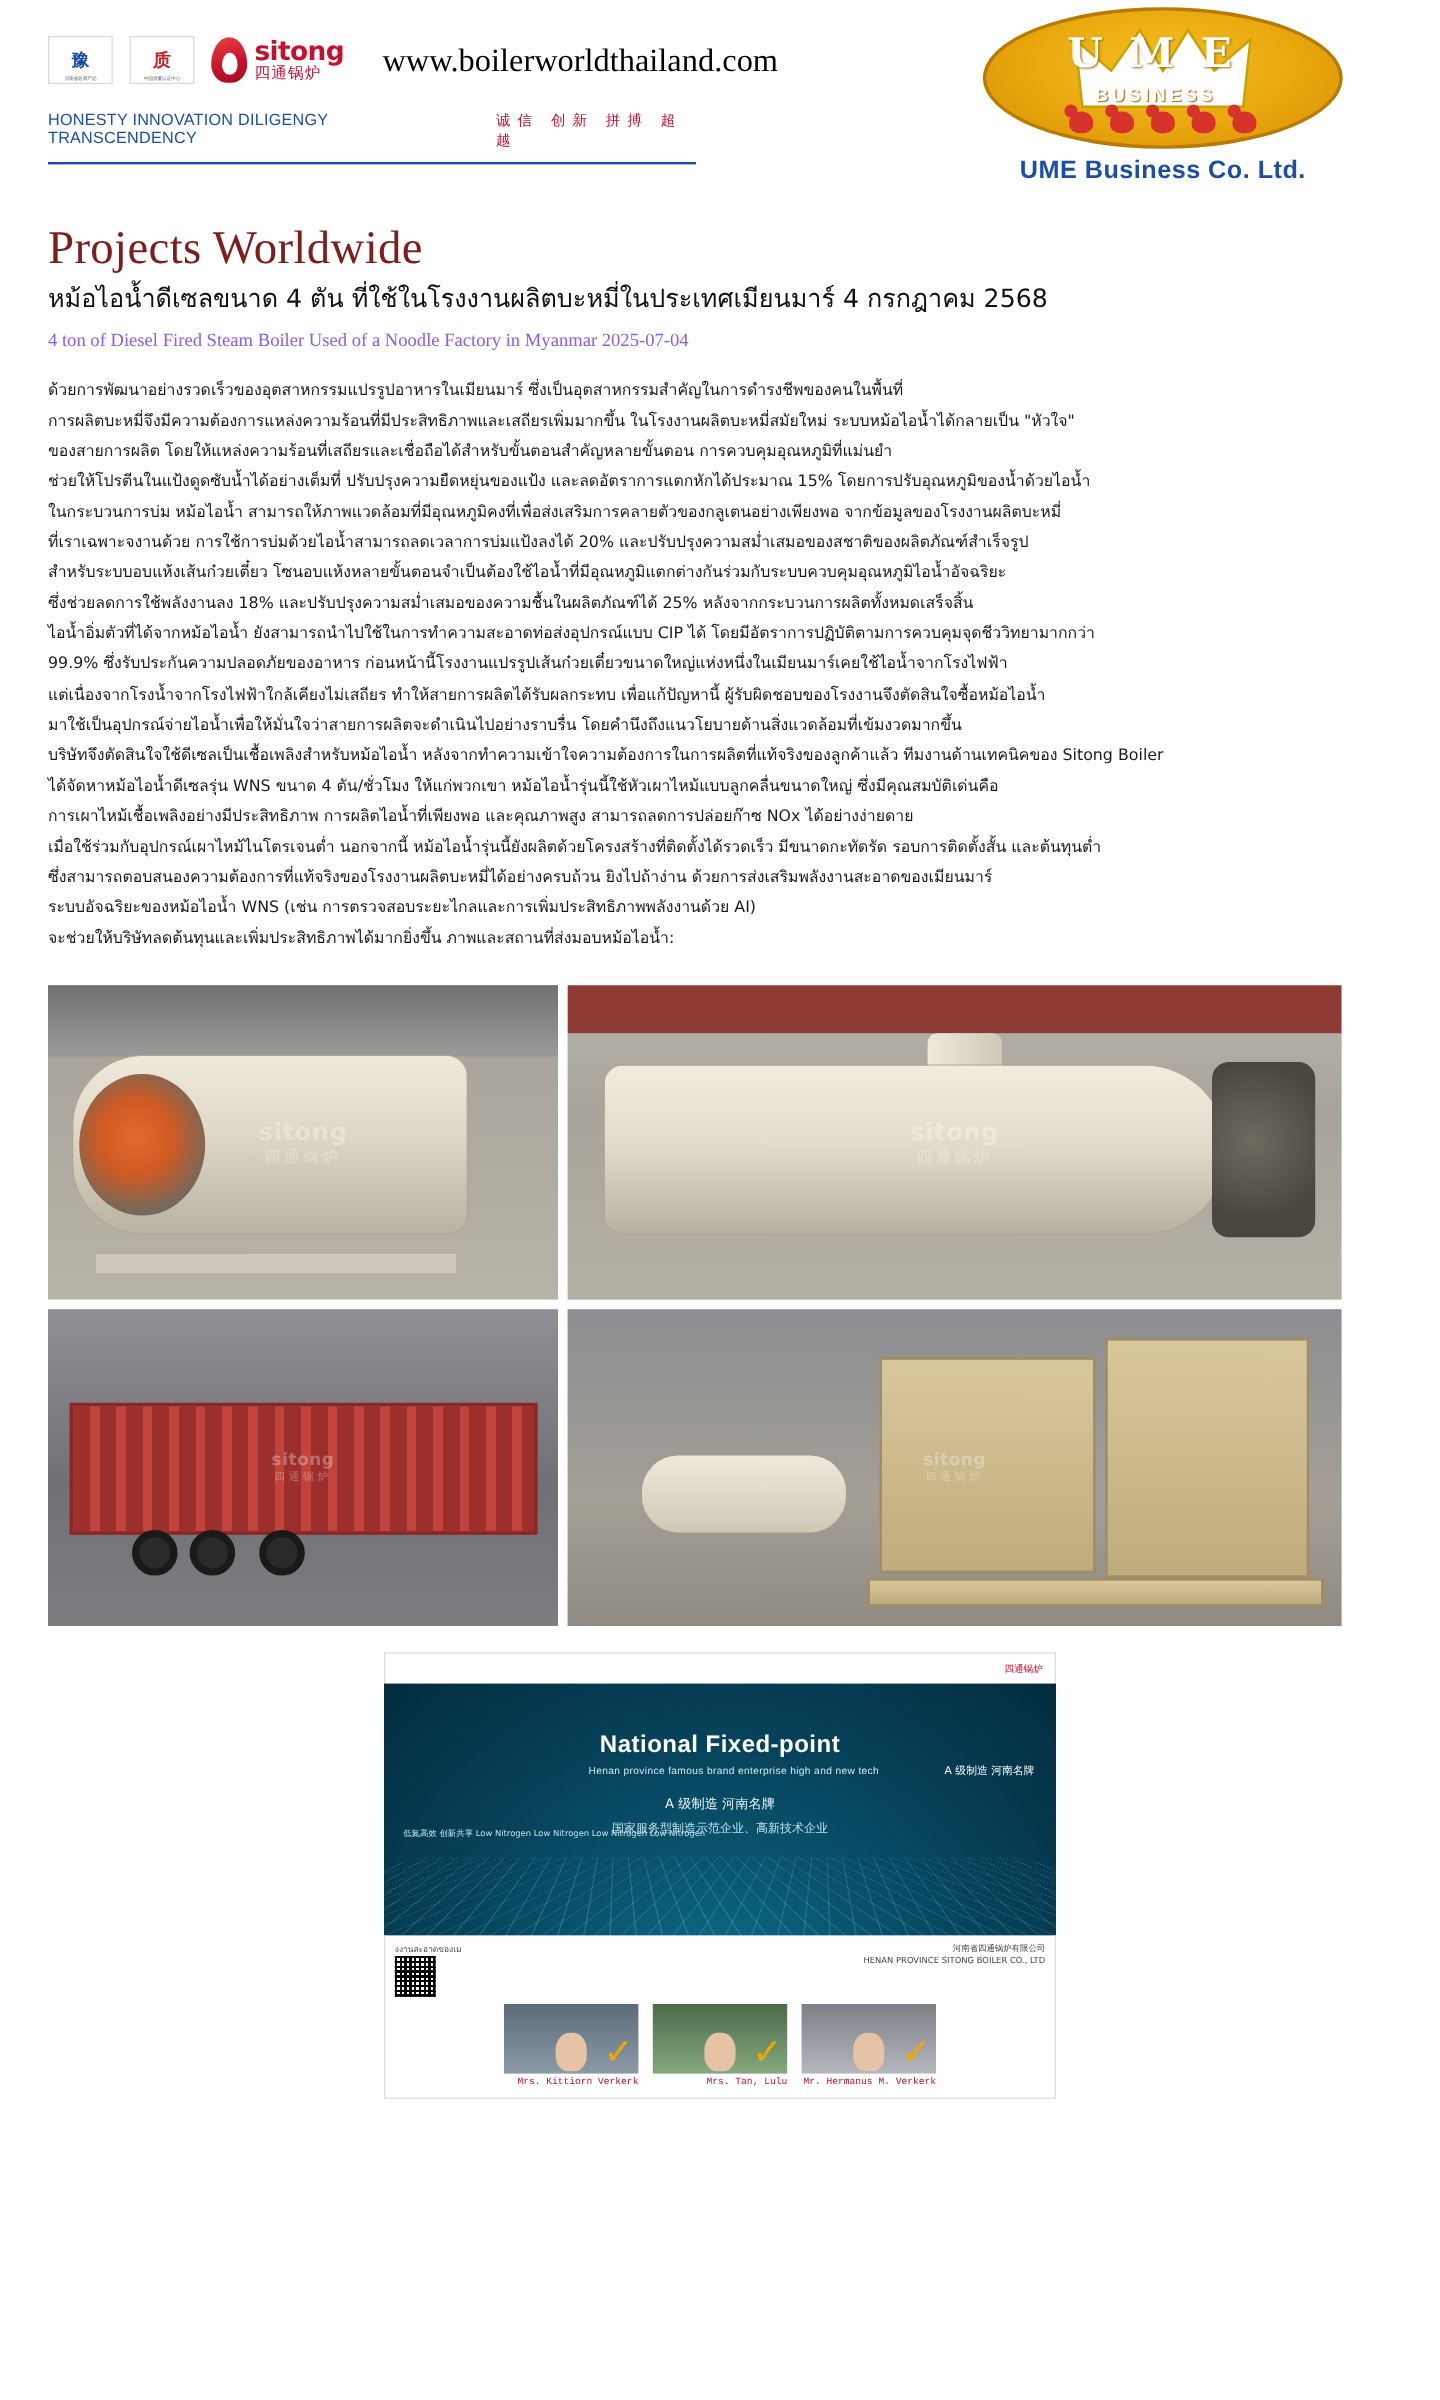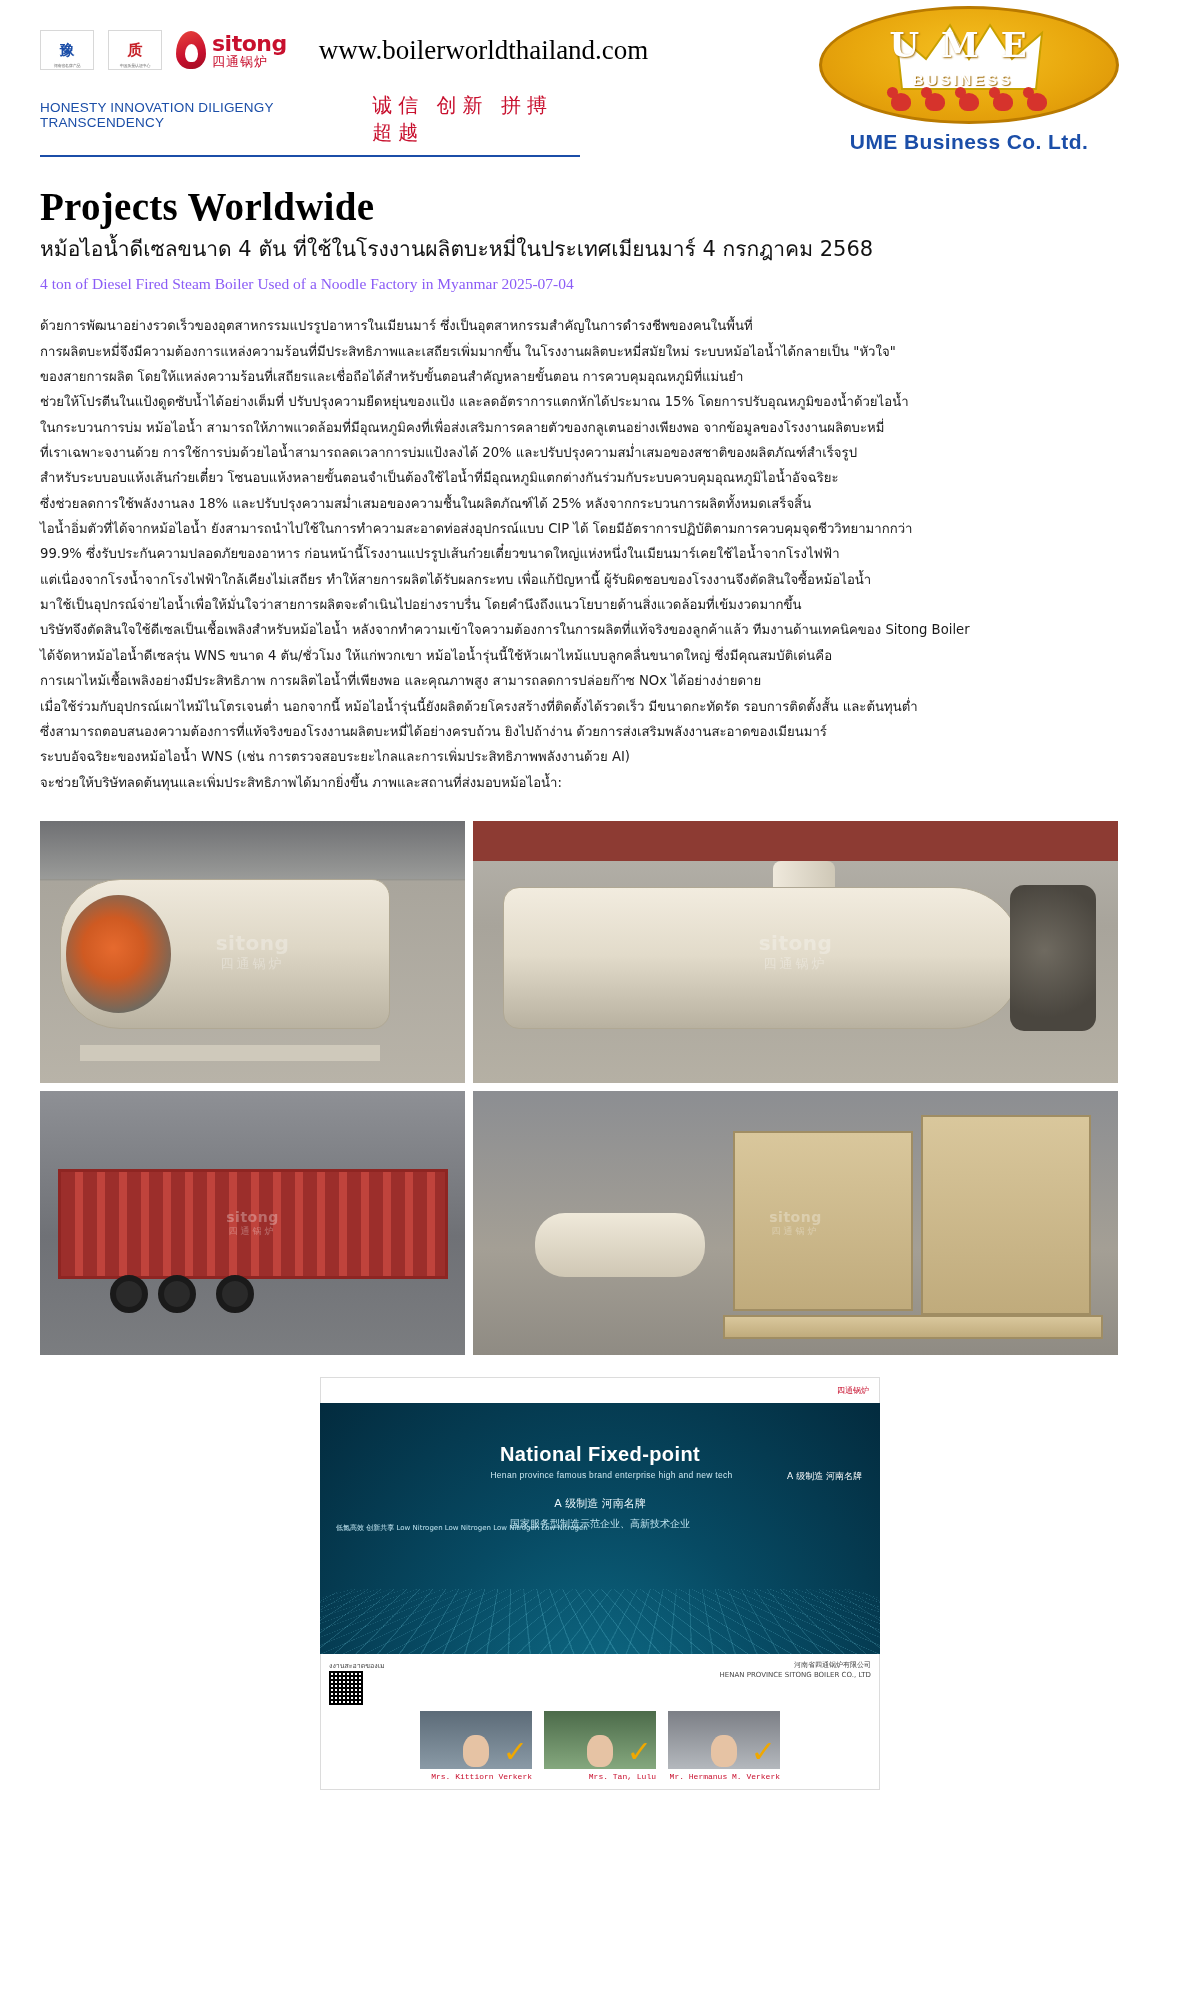--- a/index.html
+++ b/index.html
@@ -113,21 +113,21 @@
     width: 540px;
   }
   .slogan-en {
     font-family: "Liberation Sans", sans-serif;
     font-size: 13.5px;
     color: #1b4ea8;
     letter-spacing: 0.2px;
   }
   .slogan-cn {
     font-family: "DejaVu Sans", sans-serif;
-    font-size: 20px;
+    font-size: 12px;
     color: #c8102e;
     letter-spacing: 6px;
   }
 
   
   .ume-badge {
     position: absolute;
     right: 36px;
     top: 6px;
     width: 390px;
@@ -200,22 +200,22 @@
     font-weight: bold;
     color: #1b4ea8;
     letter-spacing: 0.4px;
   }
 
   
   .content { padding: 0 40px; }
   h1.projects {
     font-family: "Liberation Serif", serif;
     font-size: 39px;
-    font-weight: bold;
-    color: #000000;
+    font-weight: normal;
+    color: #7f1d1d;
     margin: 4px 0 6px 0;
     letter-spacing: 0.3px;
   }
   h2.thai-title {
     font-family: "DejaVu Sans", sans-serif;
     font-size: 21px;
     font-weight: normal;
     color: #111;
     margin: 0 0 12px 0;
     line-height: 1.35;
@@ -395,21 +395,21 @@
     padding-right: 10px;
     gap: 6px;
   }
   .cert-top-bar .mini-cn {
     font-family: "DejaVu Sans", sans-serif;
     font-size: 8px;
     color: #c8102e;
   }
   .cert-banner {
     position: relative;
-    height: 251px;
+    height: 210px;
     background: radial-gradient(ellipse at 50% 120%, #0e6b86 0%, #074a63 45%, #032b3e 100%);
     overflow: hidden;
     color: #fff;
   }
   .cert-banner .mesh {
     position: absolute;
     left: -10%; bottom: -40px;
     width: 120%; height: 150px;
     background:
       repeating-linear-gradient(70deg, rgba(120,220,240,.22) 0 1px, transparent 1px 16px),

